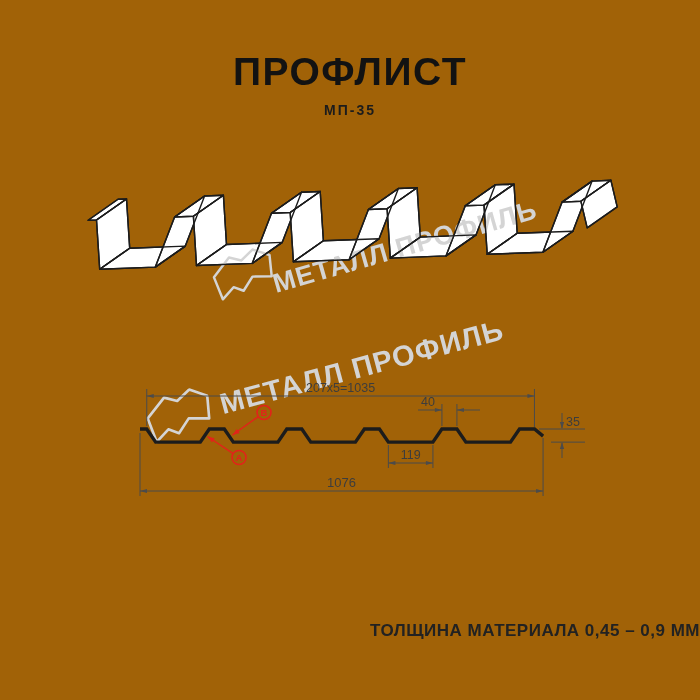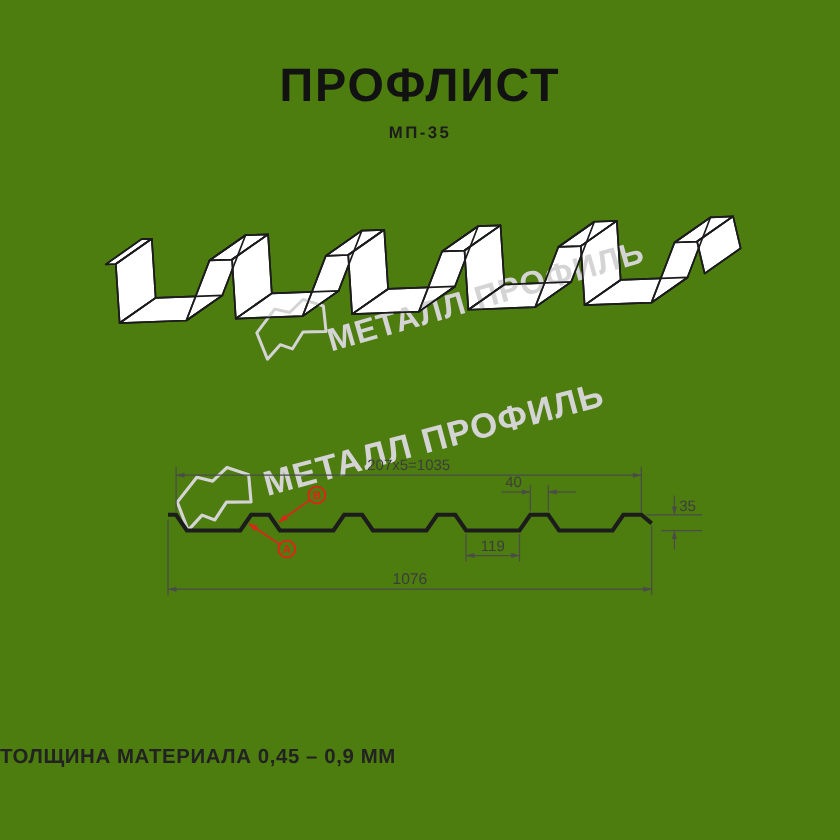--- a/index.html
+++ b/index.html
@@ -1,22 +1,22 @@
 <!DOCTYPE html>
 <html style="--wm: #d4d4d4;"><head>
 <meta charset="utf-8">
 <style>
   html,body{margin:0;padding:0;background:#fff;}
-  .page{position:relative;width:700px;height:700px;background:#4d7c0f;overflow:hidden;
+  .page{position:relative;width:700px;height:700px;background:#a16207;overflow:hidden;
         font-family:"Liberation Sans",sans-serif;}
   .title{position:absolute;left:0;right:0;top:50px;margin:0;text-align:center;
          font-size:39px;font-weight:800;letter-spacing:1.5px;color:#121212;z-index:3;}
   .subtitle{position:absolute;left:0;right:0;top:102px;text-align:center;
          font-size:14px;font-weight:700;letter-spacing:2px;color:#1c1c1c;z-index:3;}
-  .footer{position:absolute;left:0;right:0;top:621px;text-align:left;
+  .footer{position:absolute;left:0;right:0;top:621px;text-align:right;
          font-size:17px;font-weight:700;letter-spacing:.5px;color:#222;z-index:3;}
   #iso{position:absolute;left:70px;top:165px;z-index:2;}
   #cross{position:absolute;left:115px;top:370px;z-index:2;}
   .wm{position:absolute;left:148px;top:400px;display:flex;align-items:center;gap:9px;
       transform:rotate(-15deg);transform-origin:0 50%;z-index:1;color:var(--wm,#d4d4d4);}
   .wm span{font-size:29px;font-weight:700;letter-spacing:1px;white-space:nowrap;}
   svg text{font-family:"Liberation Sans",sans-serif;}
 </style>
 </head>
 <body>

